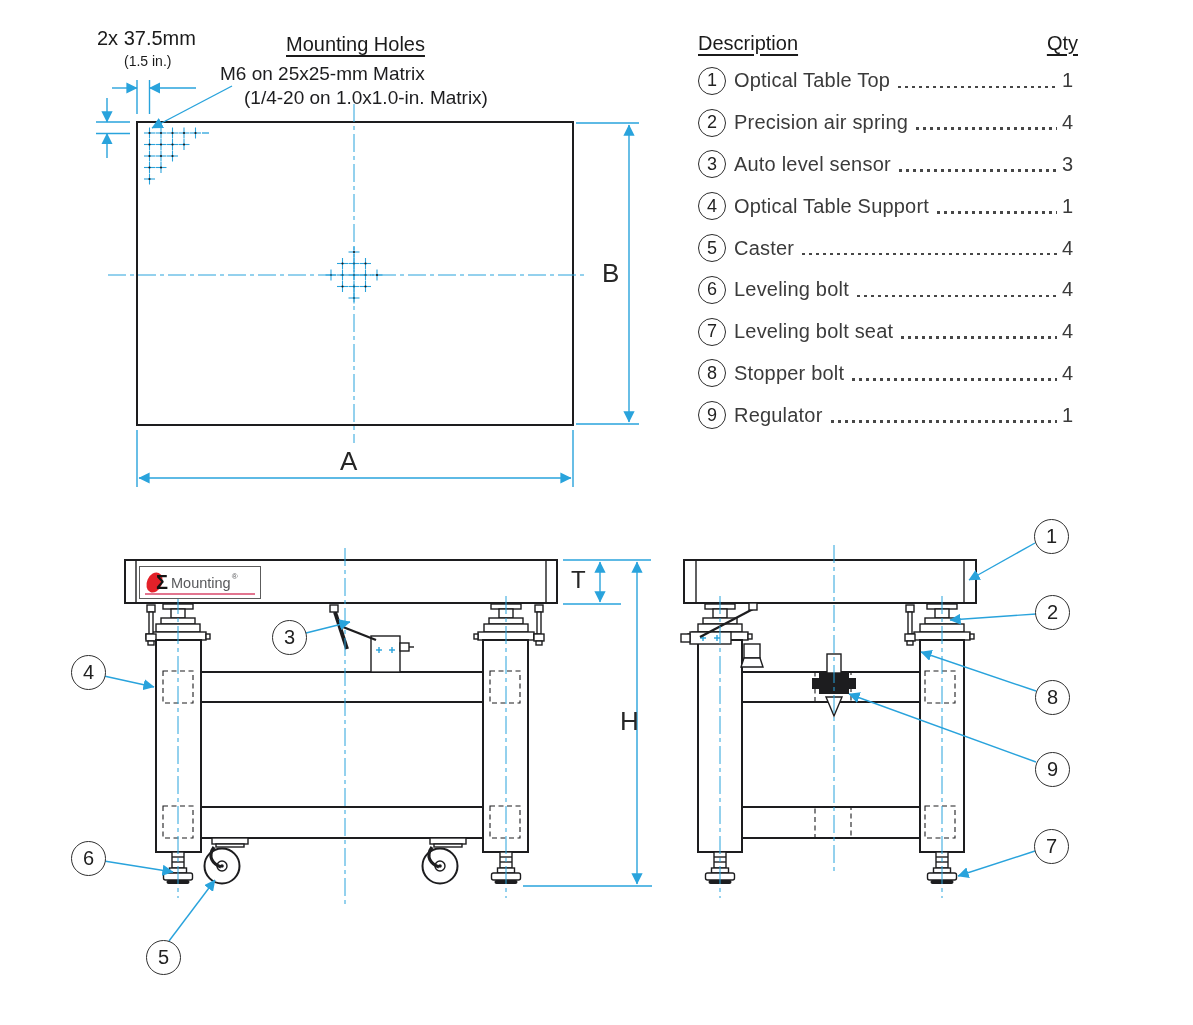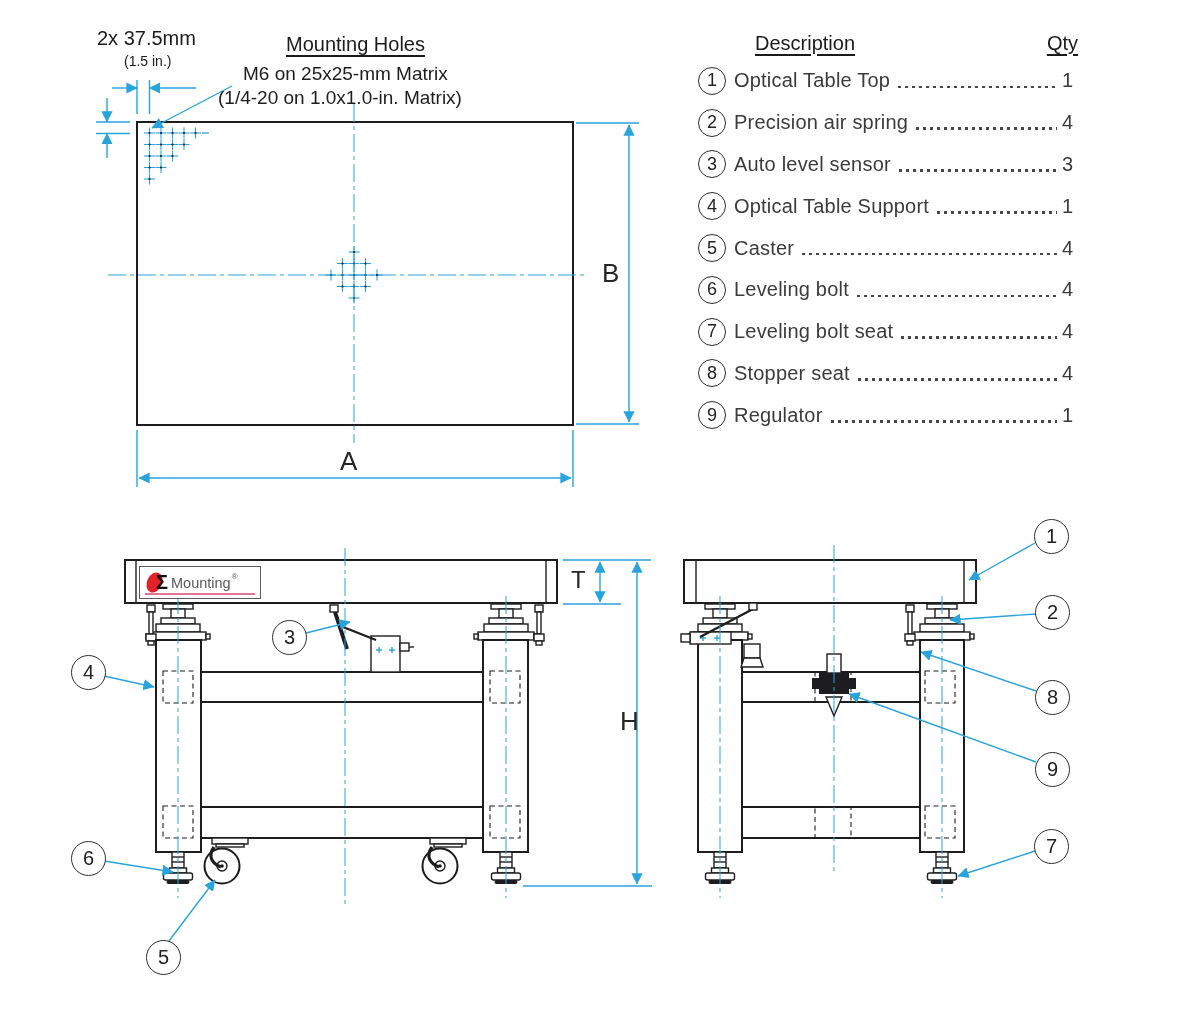--- a/index.html
+++ b/index.html
@@ -21,21 +21,21 @@
   
   .txt{position:absolute;white-space:nowrap;line-height:1;}
   .note{font-size:20px;color:#1b1b1b;}
   .note-sm{font-size:14px;color:#1b1b1b;}
   .uline{text-decoration:underline;text-underline-offset:4px;text-decoration-thickness:1.5px;}
   .dimlbl{font-size:26px;color:#262626;}
   .title{font-size:23px;font-weight:500;color:#050505;letter-spacing:.3px;text-align:center;width:490px;}
   
   .parts{position:absolute;left:698px;top:26px;width:384px;}
   .parts-header{display:flex;align-items:center;height:34px;font-size:20px;color:#1b1b1b;}
-  .parts-header .desc-h{margin-left:57px;}
+  .parts-header .desc-h{}
   .parts-header .qty-h{margin-left:auto;margin-right:4px;}
   .prow{display:flex;align-items:center;height:41.8px;}
   .pnum{flex:0 0 auto;width:26px;height:26px;border:1.6px solid #2c2c2c;border-radius:50%;
         display:flex;align-items:center;justify-content:center;font-size:18px;color:#222;background:#fff;}
   .pname{font-size:20px;color:#3b3b3b;margin-left:8px;letter-spacing:.2px;}
   .dots{flex:1;height:2.6px;position:relative;top:6px;margin:0 5px 0 8px;
         background-image:repeating-linear-gradient(to right,#474747 0 2.6px,transparent 2.6px 7px);}
   .pqty{flex:0 0 auto;width:20px;font-size:20px;color:#3b3b3b;text-align:left;}
   
   .co{position:absolute;width:33px;height:33px;border:1.5px solid #2f2f2f;border-radius:50%;
@@ -252,22 +252,22 @@
       <line x1="306" y1="633" x2="350" y2="622" class="dm" marker-end="url(#arr)"></line>
       <line x1="104" y1="676" x2="154" y2="687" class="dm" marker-end="url(#arr)"></line>
       <line x1="104" y1="861" x2="173" y2="872" class="dm" marker-end="url(#arr)"></line>
       <line x1="169" y1="941" x2="215" y2="880" class="dm" marker-end="url(#arr)"></line>
     </g>
   </svg>
 
   <div class="txt note" style="left:97px;top:28px;">2x 37.5mm</div>
   <div class="txt note-sm" style="left:124px;top:54px;">(1.5 in.)</div>
   <div class="txt note uline" style="left:286px;top:34px;">Mounting Holes</div>
-  <div class="txt" style="left:243px;top:64px;font-size:19px;">M6 on 25x25-mm Matrix</div>
-  <div class="txt" style="left:218px;top:88px;font-size:19px;">(1/4-20 on 1.0x1.0-in. Matrix)</div>
+  <div class="txt" style="left:220px;top:64px;font-size:19px;">M6 on 25x25-mm Matrix</div>
+  <div class="txt" style="left:244px;top:88px;font-size:19px;">(1/4-20 on 1.0x1.0-in. Matrix)</div>
   <div class="txt dimlbl" style="left:340px;top:448px;">A</div>
   <div class="txt dimlbl" style="left:602px;top:260px;">B</div>
   <div class="txt" style="left:571px;top:568px;font-size:24px;color:#262626;">T</div>
   <div class="txt dimlbl" style="left:620px;top:708px;">H</div>
 
   <div class="parts">
     <div class="parts-header">
       <span class="desc-h uline">Description</span>
       <span class="qty-h uline">Qty</span>
     </div>
@@ -308,21 +308,21 @@
       <span class="pqty">4</span>
     </div>
     <div class="prow">
       <span class="pnum">7</span>
       <span class="pname">Leveling bolt seat</span>
       <span class="dots"></span>
       <span class="pqty">4</span>
     </div>
     <div class="prow">
       <span class="pnum">8</span>
-      <span class="pname">Stopper seat</span>
+      <span class="pname">Stopper bolt</span>
       <span class="dots"></span>
       <span class="pqty">4</span>
     </div>
     <div class="prow">
       <span class="pnum">9</span>
       <span class="pname">Regulator</span>
       <span class="dots"></span>
       <span class="pqty">1</span>
     </div>
   </div>

